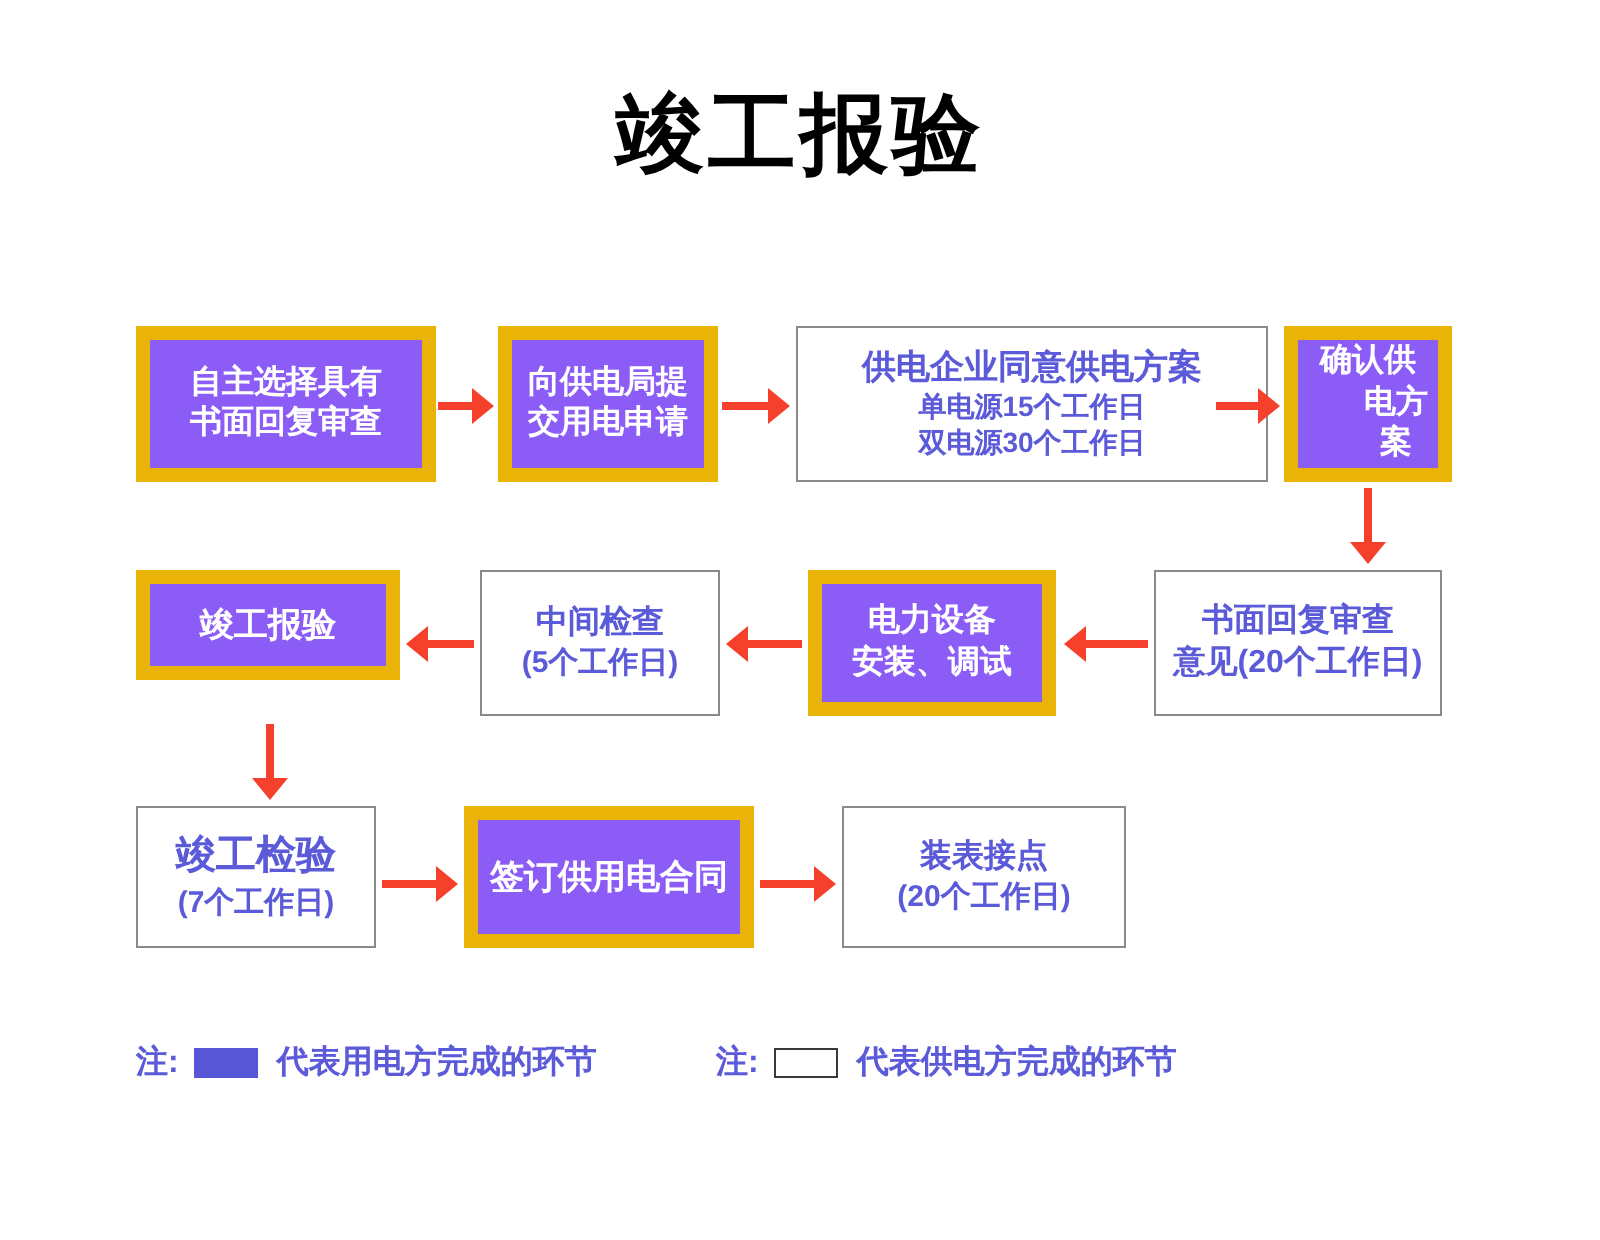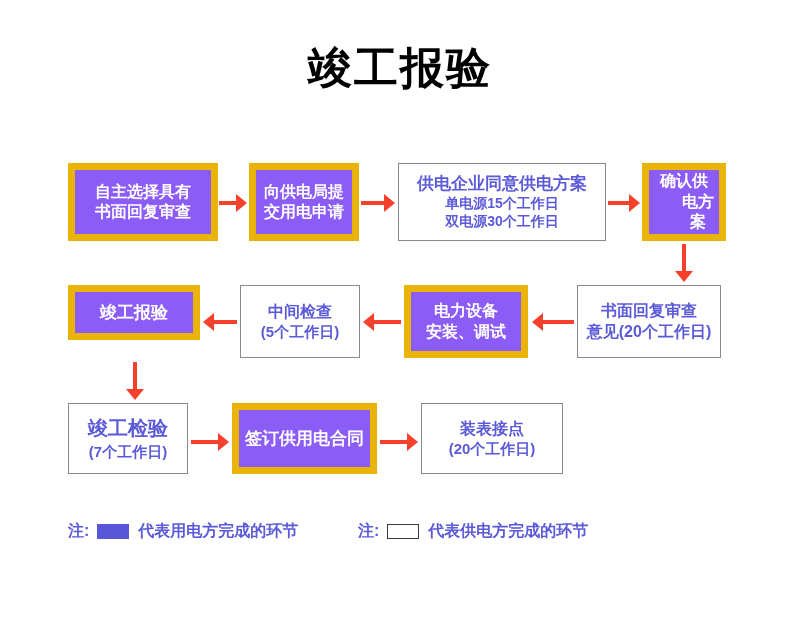--- a/index.html
+++ b/index.html
@@ -99,21 +99,21 @@
 
   <div id="nodes-layer">
       <div class="node filled" style="left: 68px; top: 163px; width: 150px; height: 78px;">
         <div class="line1" style="font-size: 16px;">自主选择具有</div>
         <div class="line2" style="font-size: 16px;">书面回复审查</div>
       </div>
       <div class="node filled" style="left: 249px; top: 163px; width: 110px; height: 78px;">
         <div class="line1" style="font-size: 16px;">向供电局提</div>
         <div class="line2" style="font-size: 16px;">交用电申请</div>
       </div>
-      <div class="node outlined" style="left: 398px; top: 163px; width: 208px; height: 78px;">
+      <div class="node outlined" style="left: 398px; top: 163px; width: 236px; height: 78px;">
         <div class="line1" style="font-size: 17px;">供电企业同意供电方案</div>
         <div class="line2" style="font-size: 14px;">单电源15个工作日</div>
         <div class="line3" style="font-size: 14px;">双电源30个工作日</div>
       </div>
       <div class="node filled" style="left: 642px; top: 163px; width: 84px; height: 78px;">
         <div class="line1" style="font-size: 16px;">确认供</div>
         <div class="line2" style="font-size: 16px; padding-left: 28px;">电方案</div>
       </div>
       <div class="node outlined" style="left: 577px; top: 285px; width: 144px; height: 73px;">
         <div class="line1" style="font-size: 16px;">书面回复审查</div>

